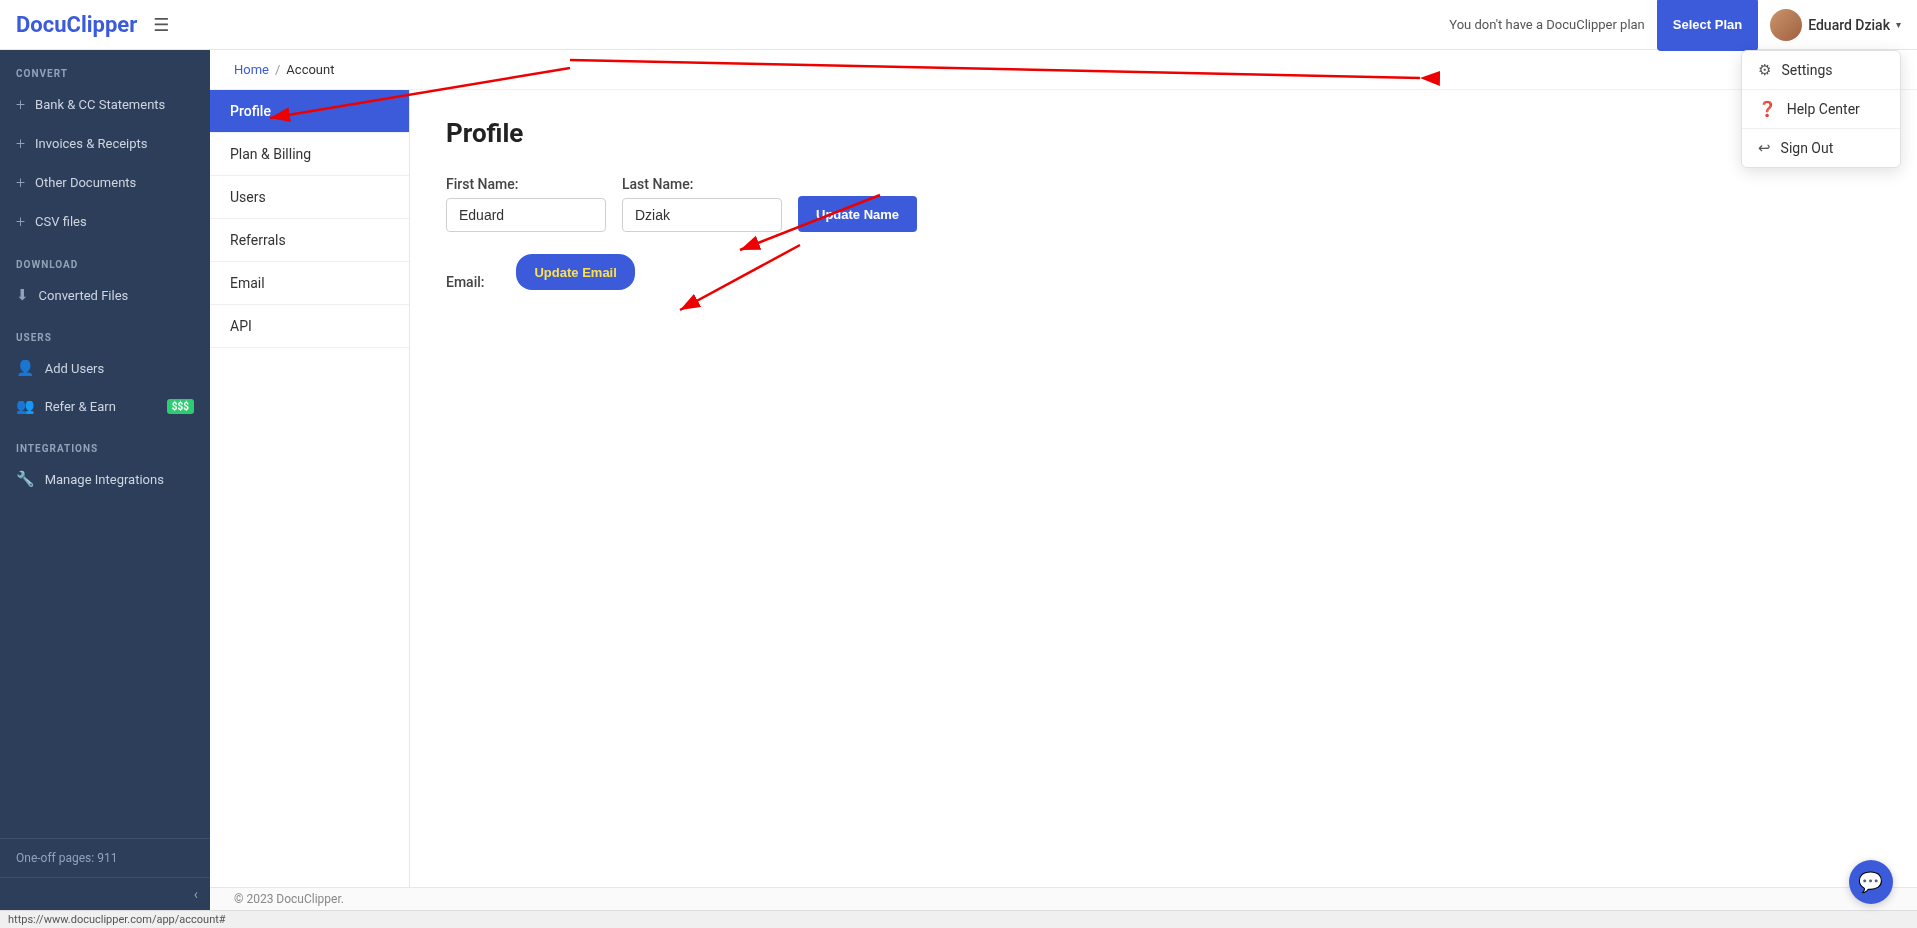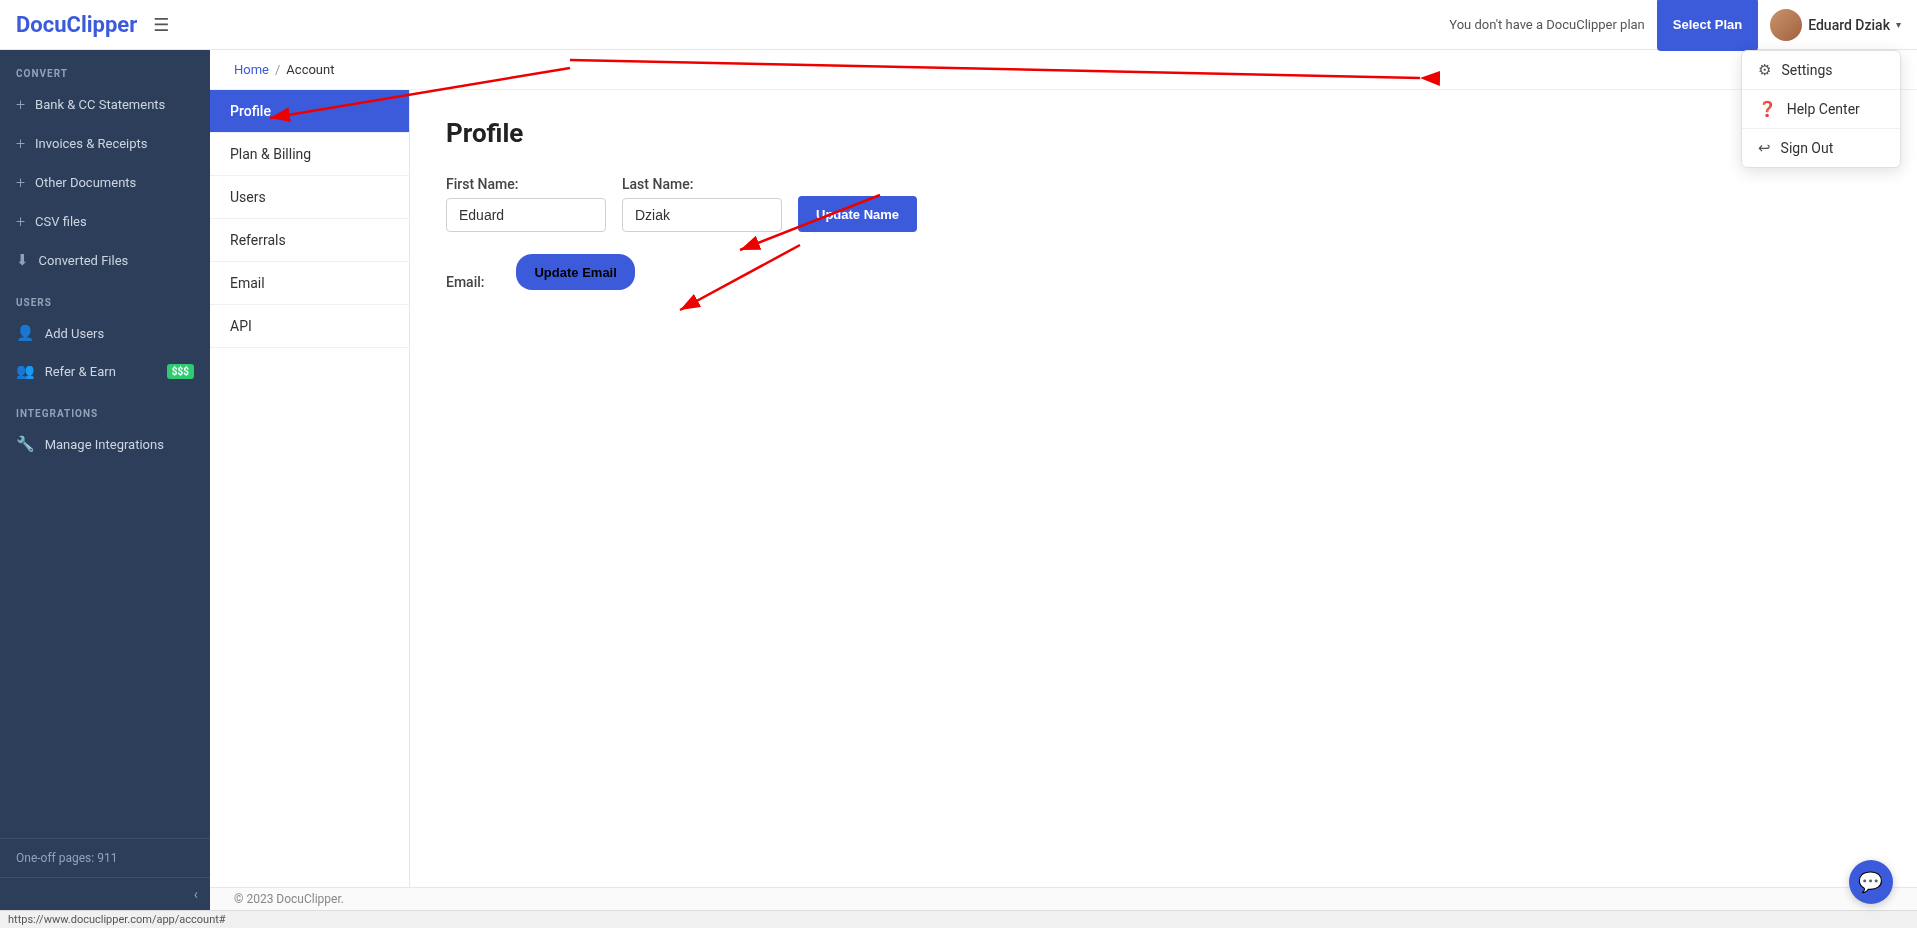--- a/index.html
+++ b/index.html
@@ -112,21 +112,21 @@
     }
     .first-name-input { width: 160px; }
     .last-name-input { width: 160px; }
     .email-input { width: 260px; }
     .update-name-btn {
       background: #3b5bdb; color: #fff; border: none; border-radius: 4px;
       padding: 9px 18px; font-size: 13px; font-weight: 600; cursor: pointer;
       height: 36px;
     }
     .update-email-btn {
-      background: #3b5bdb; color: #000000; border: none; border-radius: 16px;
+      background: #3b5bdb; color: #fde047; border: none; border-radius: 16px;
       padding: 9px 18px; font-size: 13px; font-weight: 600; cursor: pointer;
       height: 36px;
     }
     .email-row { display: flex; gap: 32px; align-items: flex-end; margin-bottom: 22px; }
 
     
     .footer {
       padding: 4px 24px; font-size: 12px; color: #888;
       border-top: 1px solid #e5e7eb; background: #fafafa;
     }
@@ -197,20 +197,21 @@
     </div>
     <div class="sidebar-item">
       <span class="plus-icon">+</span>
       <span>Other Documents</span>
     </div>
     <div class="sidebar-item">
       <span class="plus-icon">+</span>
       <span>CSV files</span>
     </div>
 
+    <div class="sidebar-section-label">DOWNLOAD</div>
     <div class="sidebar-item">
       <span class="icon">⬇</span>
       <span>Converted Files</span>
     </div>
 
     <div class="sidebar-section-label">USERS</div>
     <div class="sidebar-item">
       <span class="icon">👤</span>
       <span>Add Users</span>
     </div>

